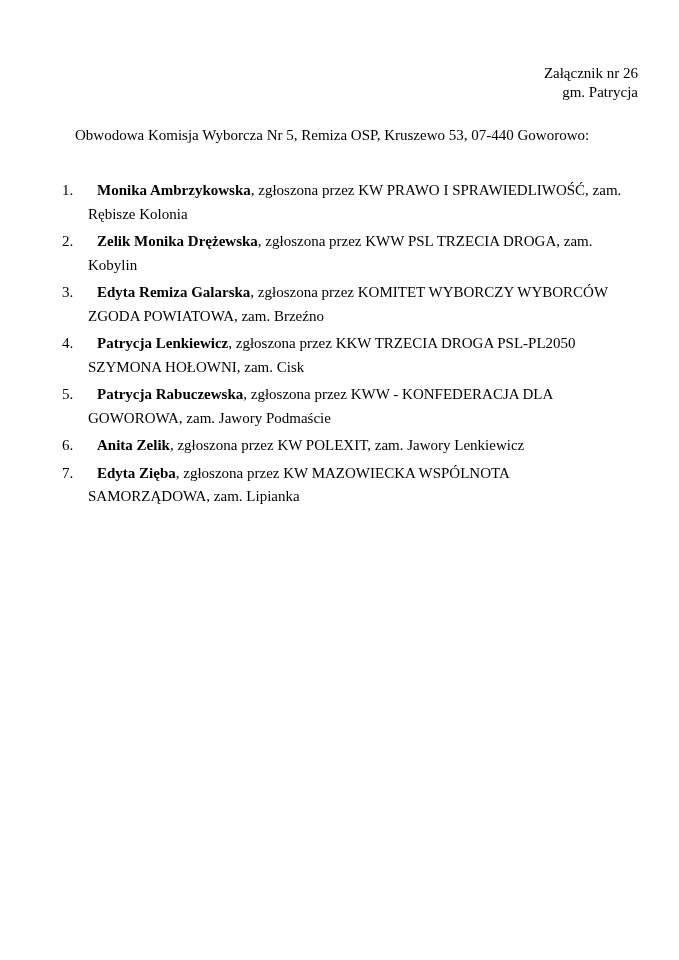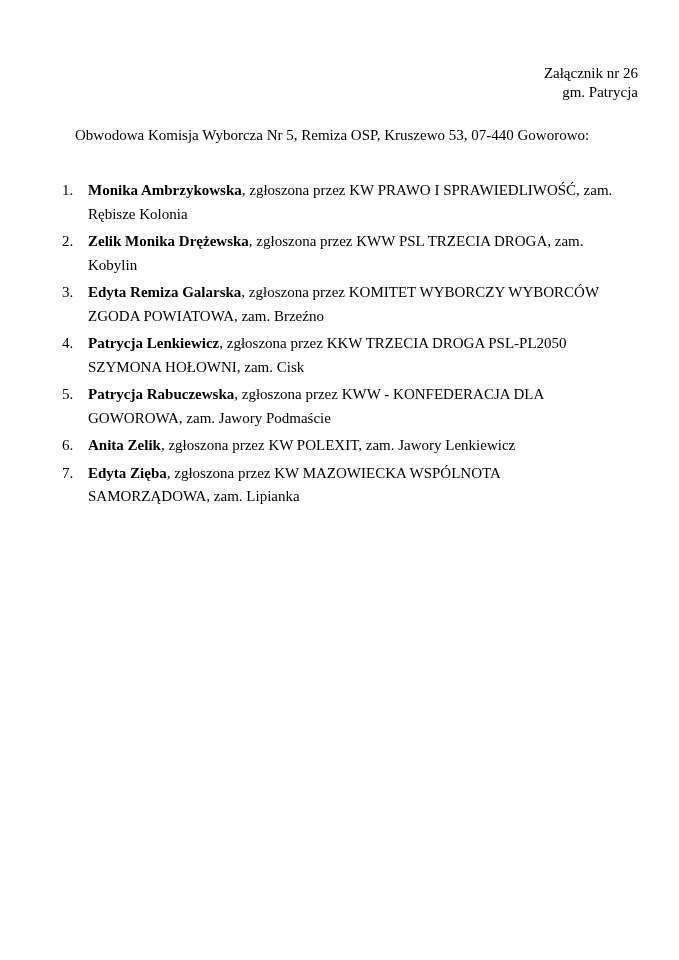--- a/index.html
+++ b/index.html
@@ -48,20 +48,21 @@
   .member-number {
     flex: 0 0 26px;
     text-align: left;
   }
   .member-text {
     flex: 0 1 auto;
     max-width: 535px;
   }
   .member-name {
     font-weight: bold;
+    margin-left: 9px;
   }
 </style>
 </head>
 <body>
 
 <div class="page">
 
   <div class="attachment-block">
     <div>Załącznik nr 26</div>
     <div>gm. Patrycja</div>

